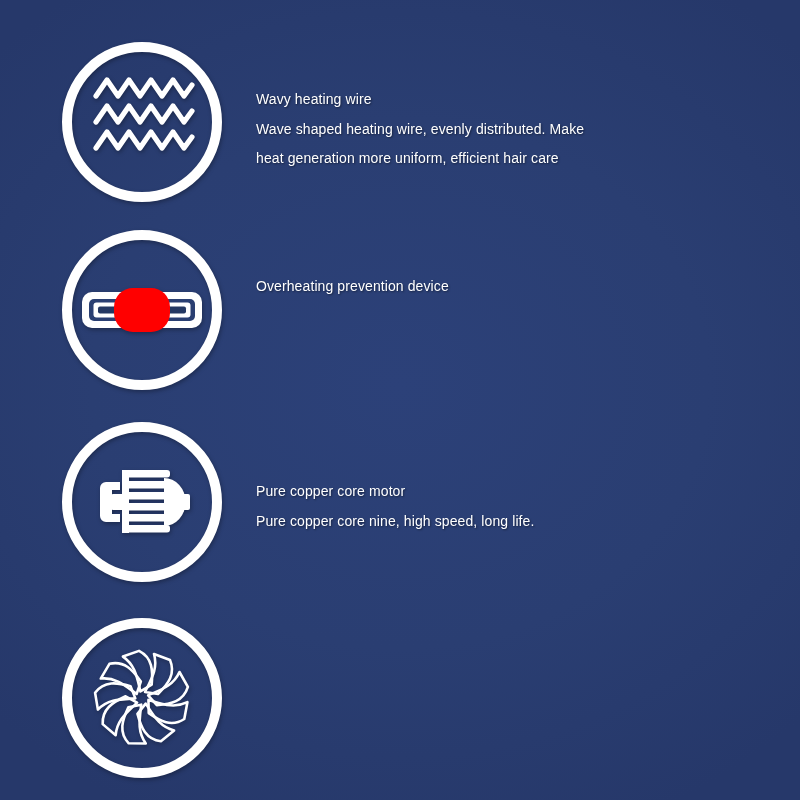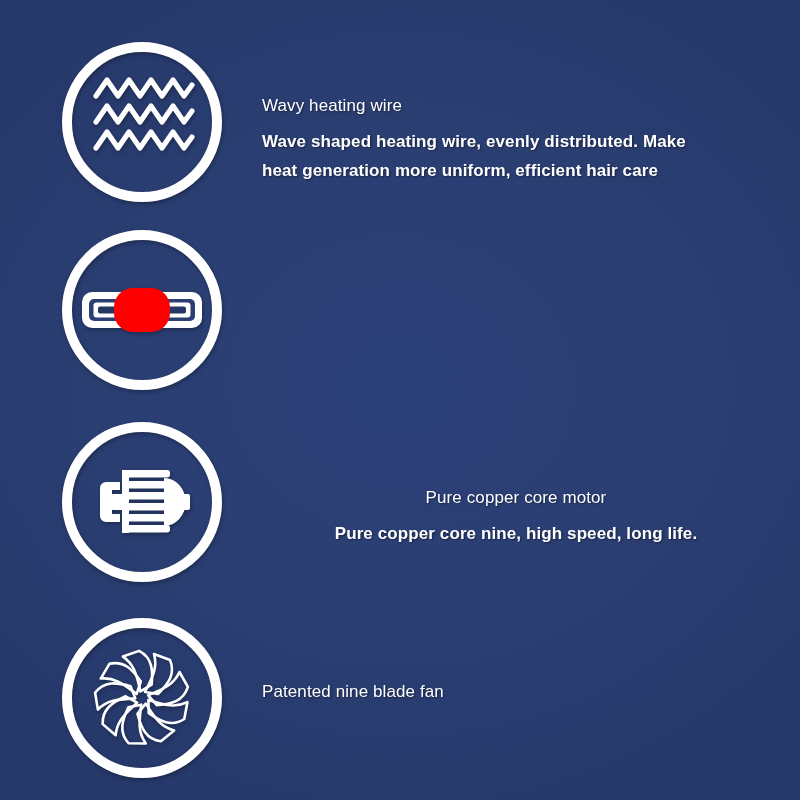--- a/index.html
+++ b/index.html
@@ -46,39 +46,39 @@
 
   .text-block {
     position: absolute;
     left: 256px;
     width: 520px;
   }
   .feat-title,
   .feat-desc {
     color: #ffffff;
     font-family: "Liberation Sans", sans-serif;
-    font-size: 17px;
+    font-size: 14px;
     line-height: 29.5px;
     letter-spacing: 0.1px;
     text-shadow: 1px 1px 2px rgba(0,0,0,0.45);
     white-space: pre-line;
-    margin: 6px;
+    margin: 0;
   }
   .feat-title { font-weight: 400; }
-  .feat-desc  { font-weight: 700; }
+  .feat-desc  { font-weight: 400; }
 
   
   #row-0 .icon-wrap { top: 40px; }
   #row-0 .text-block { top: 85px; }
 
   #row-1 .icon-wrap { top: 228px; }
   #row-1 .text-block { top: 272px; }
 
   #row-2 .icon-wrap { top: 420px; }
-  #row-2 .text-block { top: 477px; text-align: center; }
+  #row-2 .text-block { top: 477px; }
 
   #row-3 .icon-wrap { top: 616px; }
   #row-3 .text-block { top: 671px; }
 </style>
 </head>
 <body>
 
 <div id="poster">
 
   <div class="feature-row" id="row-0">
@@ -109,20 +109,21 @@
         <rect x="29" y="71" width="106" height="22" rx="5" ry="5" fill="#2a3f72"></rect>
 
         <rect x="33.5" y="74.5" width="97" height="15" rx="3" ry="3" fill="#ffffff"></rect>
 
         <rect x="38" y="78.5" width="88" height="7" rx="2" ry="2" fill="#243863"></rect>
 
         <rect x="54" y="60" width="56" height="44" rx="19" ry="19" fill="#ff0000"></rect>
       </svg>
     </div>
     <div class="text-block">
+      <div class="feat-title">Overheating prevention device</div>
     </div>
   </div>
 
   <div class="feature-row" id="row-2">
     <div class="icon-wrap">
       <svg viewBox="0 0 164 164" xmlns="http://www.w3.org/2000/svg">
         <circle cx="82" cy="82" r="75" fill="none" stroke="#ffffff" stroke-width="10"></circle>
 
         <path d="M46 62 h14 v8 h-8 v24 h8 v8 h-14 a6 6 0 0 1 -6 -6 v-28 a6 6 0 0 1 6 -6 z" fill="#ffffff"></path>
         <rect x="51" y="74" width="14" height="16" rx="2" fill="#ffffff"></rect>
@@ -162,17 +163,16 @@
             <path d="M 3,-6 C 10,-20 16,-30 12,-44 L 28,-38 C 34,-24 26,-14 16,-4 Z" transform="rotate(160)"></path>
             <path d="M 3,-6 C 10,-20 16,-30 12,-44 L 28,-38 C 34,-24 26,-14 16,-4 Z" transform="rotate(200)"></path>
             <path d="M 3,-6 C 10,-20 16,-30 12,-44 L 28,-38 C 34,-24 26,-14 16,-4 Z" transform="rotate(240)"></path>
             <path d="M 3,-6 C 10,-20 16,-30 12,-44 L 28,-38 C 34,-24 26,-14 16,-4 Z" transform="rotate(280)"></path>
             <path d="M 3,-6 C 10,-20 16,-30 12,-44 L 28,-38 C 34,-24 26,-14 16,-4 Z" transform="rotate(320)"></path>
           </g>
         </g>
       </svg>
     </div>
     <div class="text-block">
-      <div class="feat-title">Patented nine blade fan</div>
     </div>
   </div>
 
 </div>
 
 </body></html>

